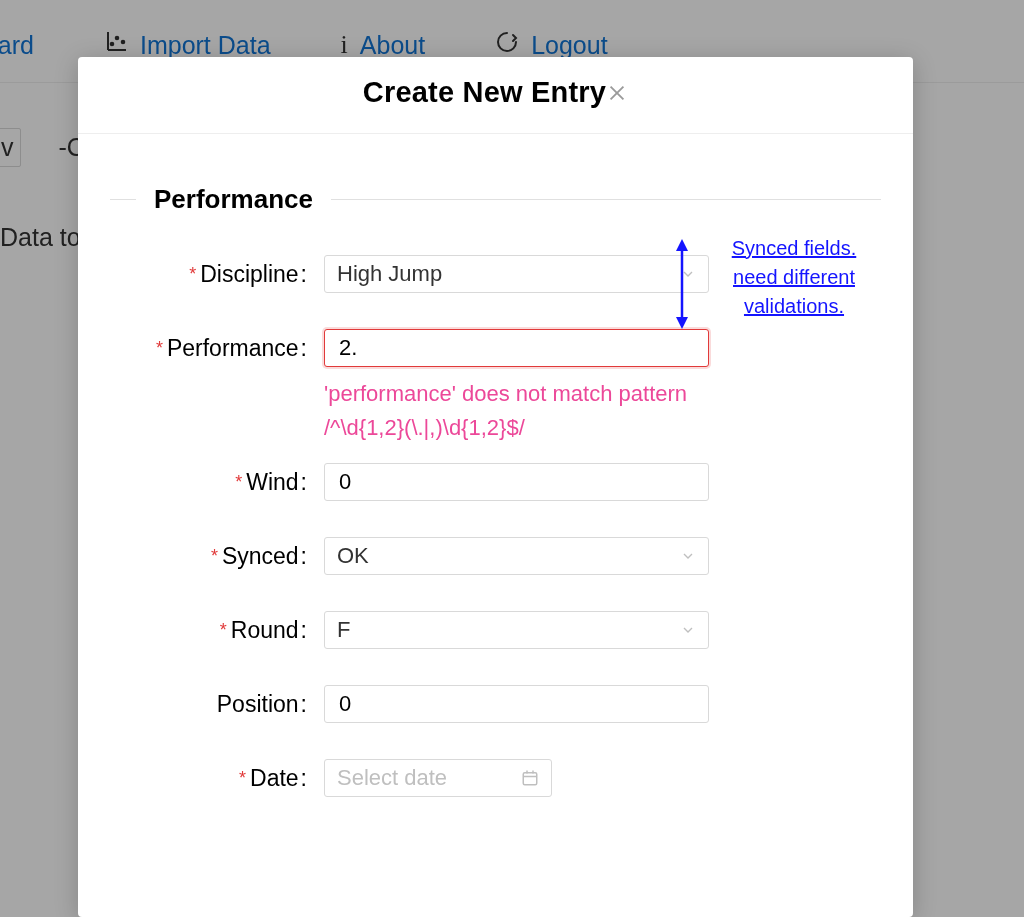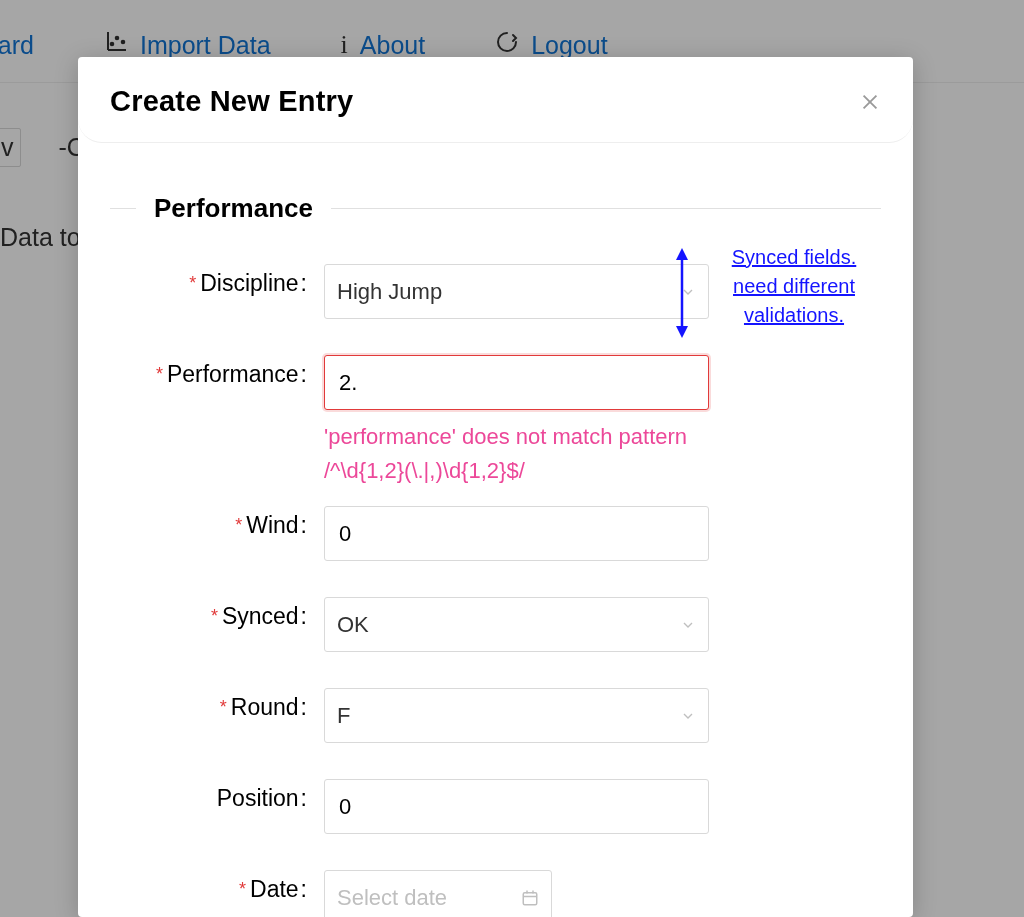--- a/index.html
+++ b/index.html
@@ -45,24 +45,23 @@
     position:absolute;
     left: 78px; top: 57px;
     width: 835px;
     height: 860px;
     background:#fff;
     border-radius:4px;
     box-shadow: 0 4px 24px rgba(0,0,0,0.2);
     overflow:hidden;
   }
   .modal-header {
-    display:flex; align-items:center; justify-content:space-between;
-    padding: 28px 32px 24px 32px;
+    display:flex; align-items:center; justify-content:center;
+    padding: 19px 32px 24px 32px;
     border-bottom:1px solid #eee;
-    border-radius:24px;
   }
   .modal-title { font-size:29px; font-weight:600; letter-spacing:0.2px; }
   .close-btn { cursor:pointer; color:#9a9a9a; }
   .close-btn svg { display:block; }
 
   .modal-body { padding: 50px 32px 0 32px; position:relative; }
 
   
   .section-legend {
     display:flex; align-items:center; gap: 18px;
@@ -85,21 +84,21 @@
     font-size:23px;
     color:#000;
     padding-top:6px;
   }
   .req-star { color:#e13a3a; margin-right:4px; font-size:18px; position:relative; top:-2px;}
   .colon { margin-left:2px; margin-right:2px; letter-spacing:1px;}
   .control-col { margin-left:14px; width:385px; }
 
   .text-input, .select-box, .date-box {
     width:100%;
-    height:55px;
+    height:38px;
     border:1px solid #d9d9d9;
     border-radius:3px;
     font-size:22px;
     padding: 15px 12px;
     display:flex; align-items:center;
     background:#fff;
     color:#333;
   }
   .text-input input {
     border:none; outline:none; width:100%; font-size:22px; background:transparent;

